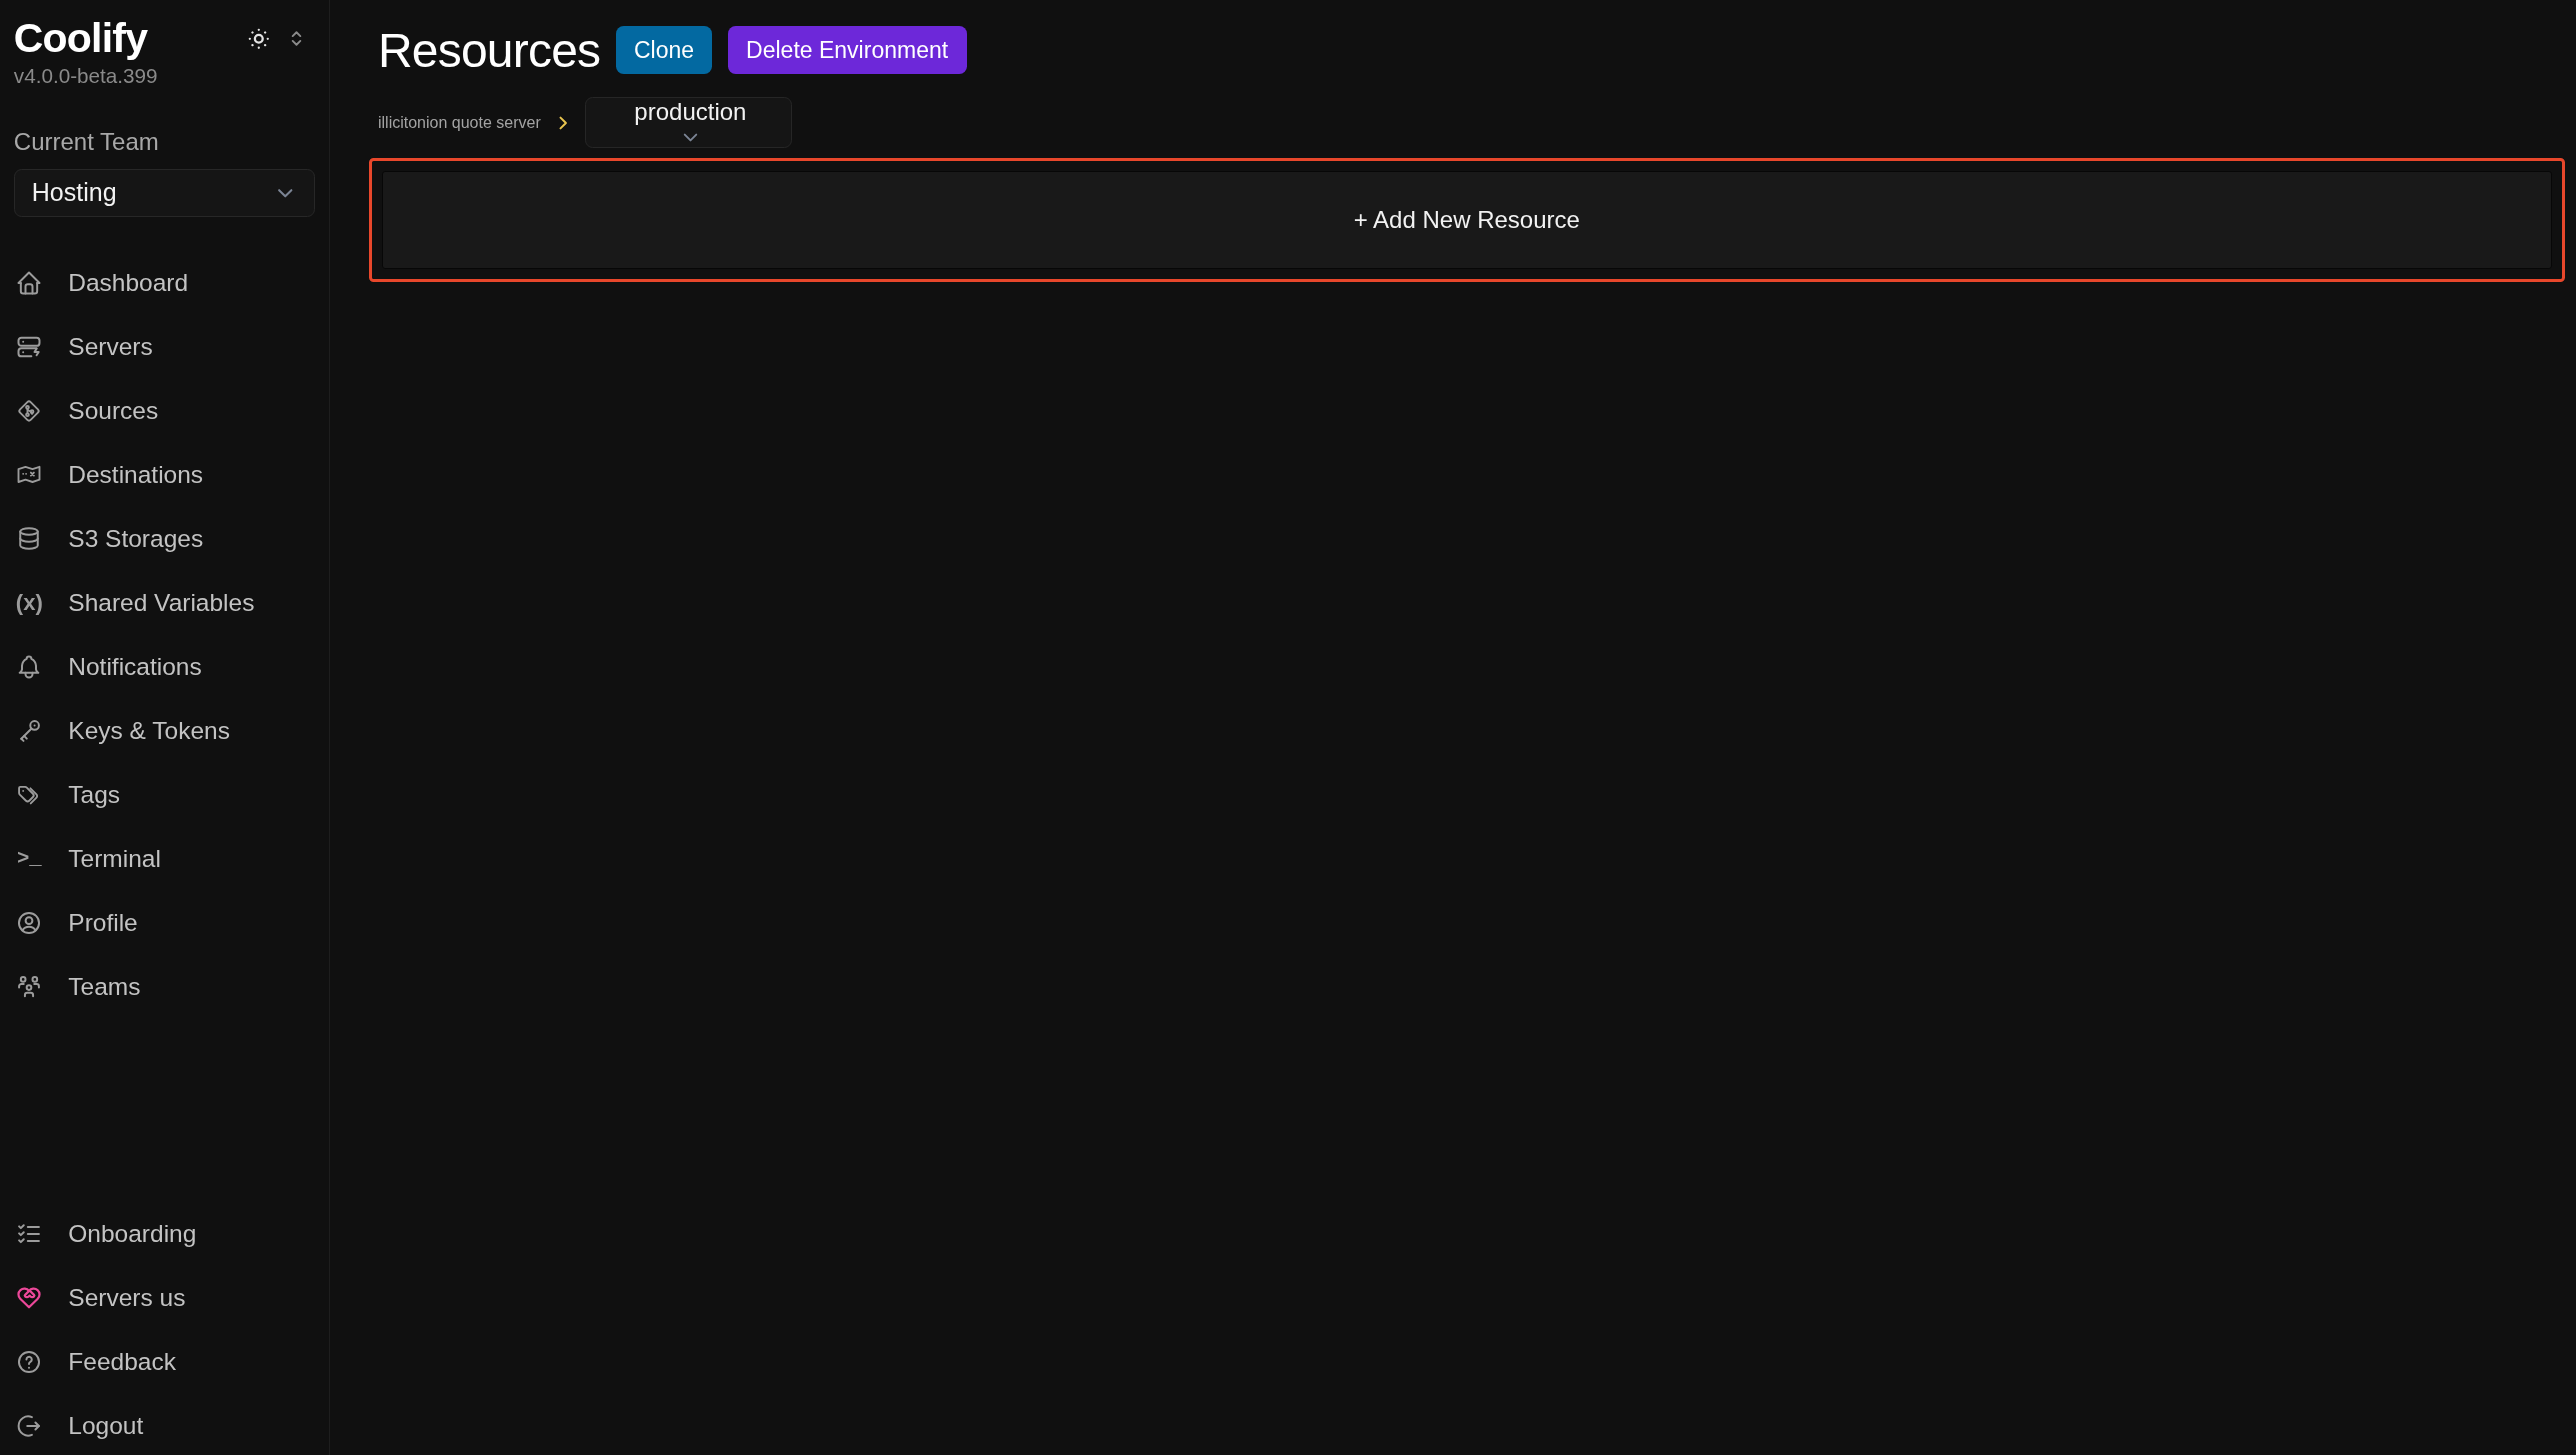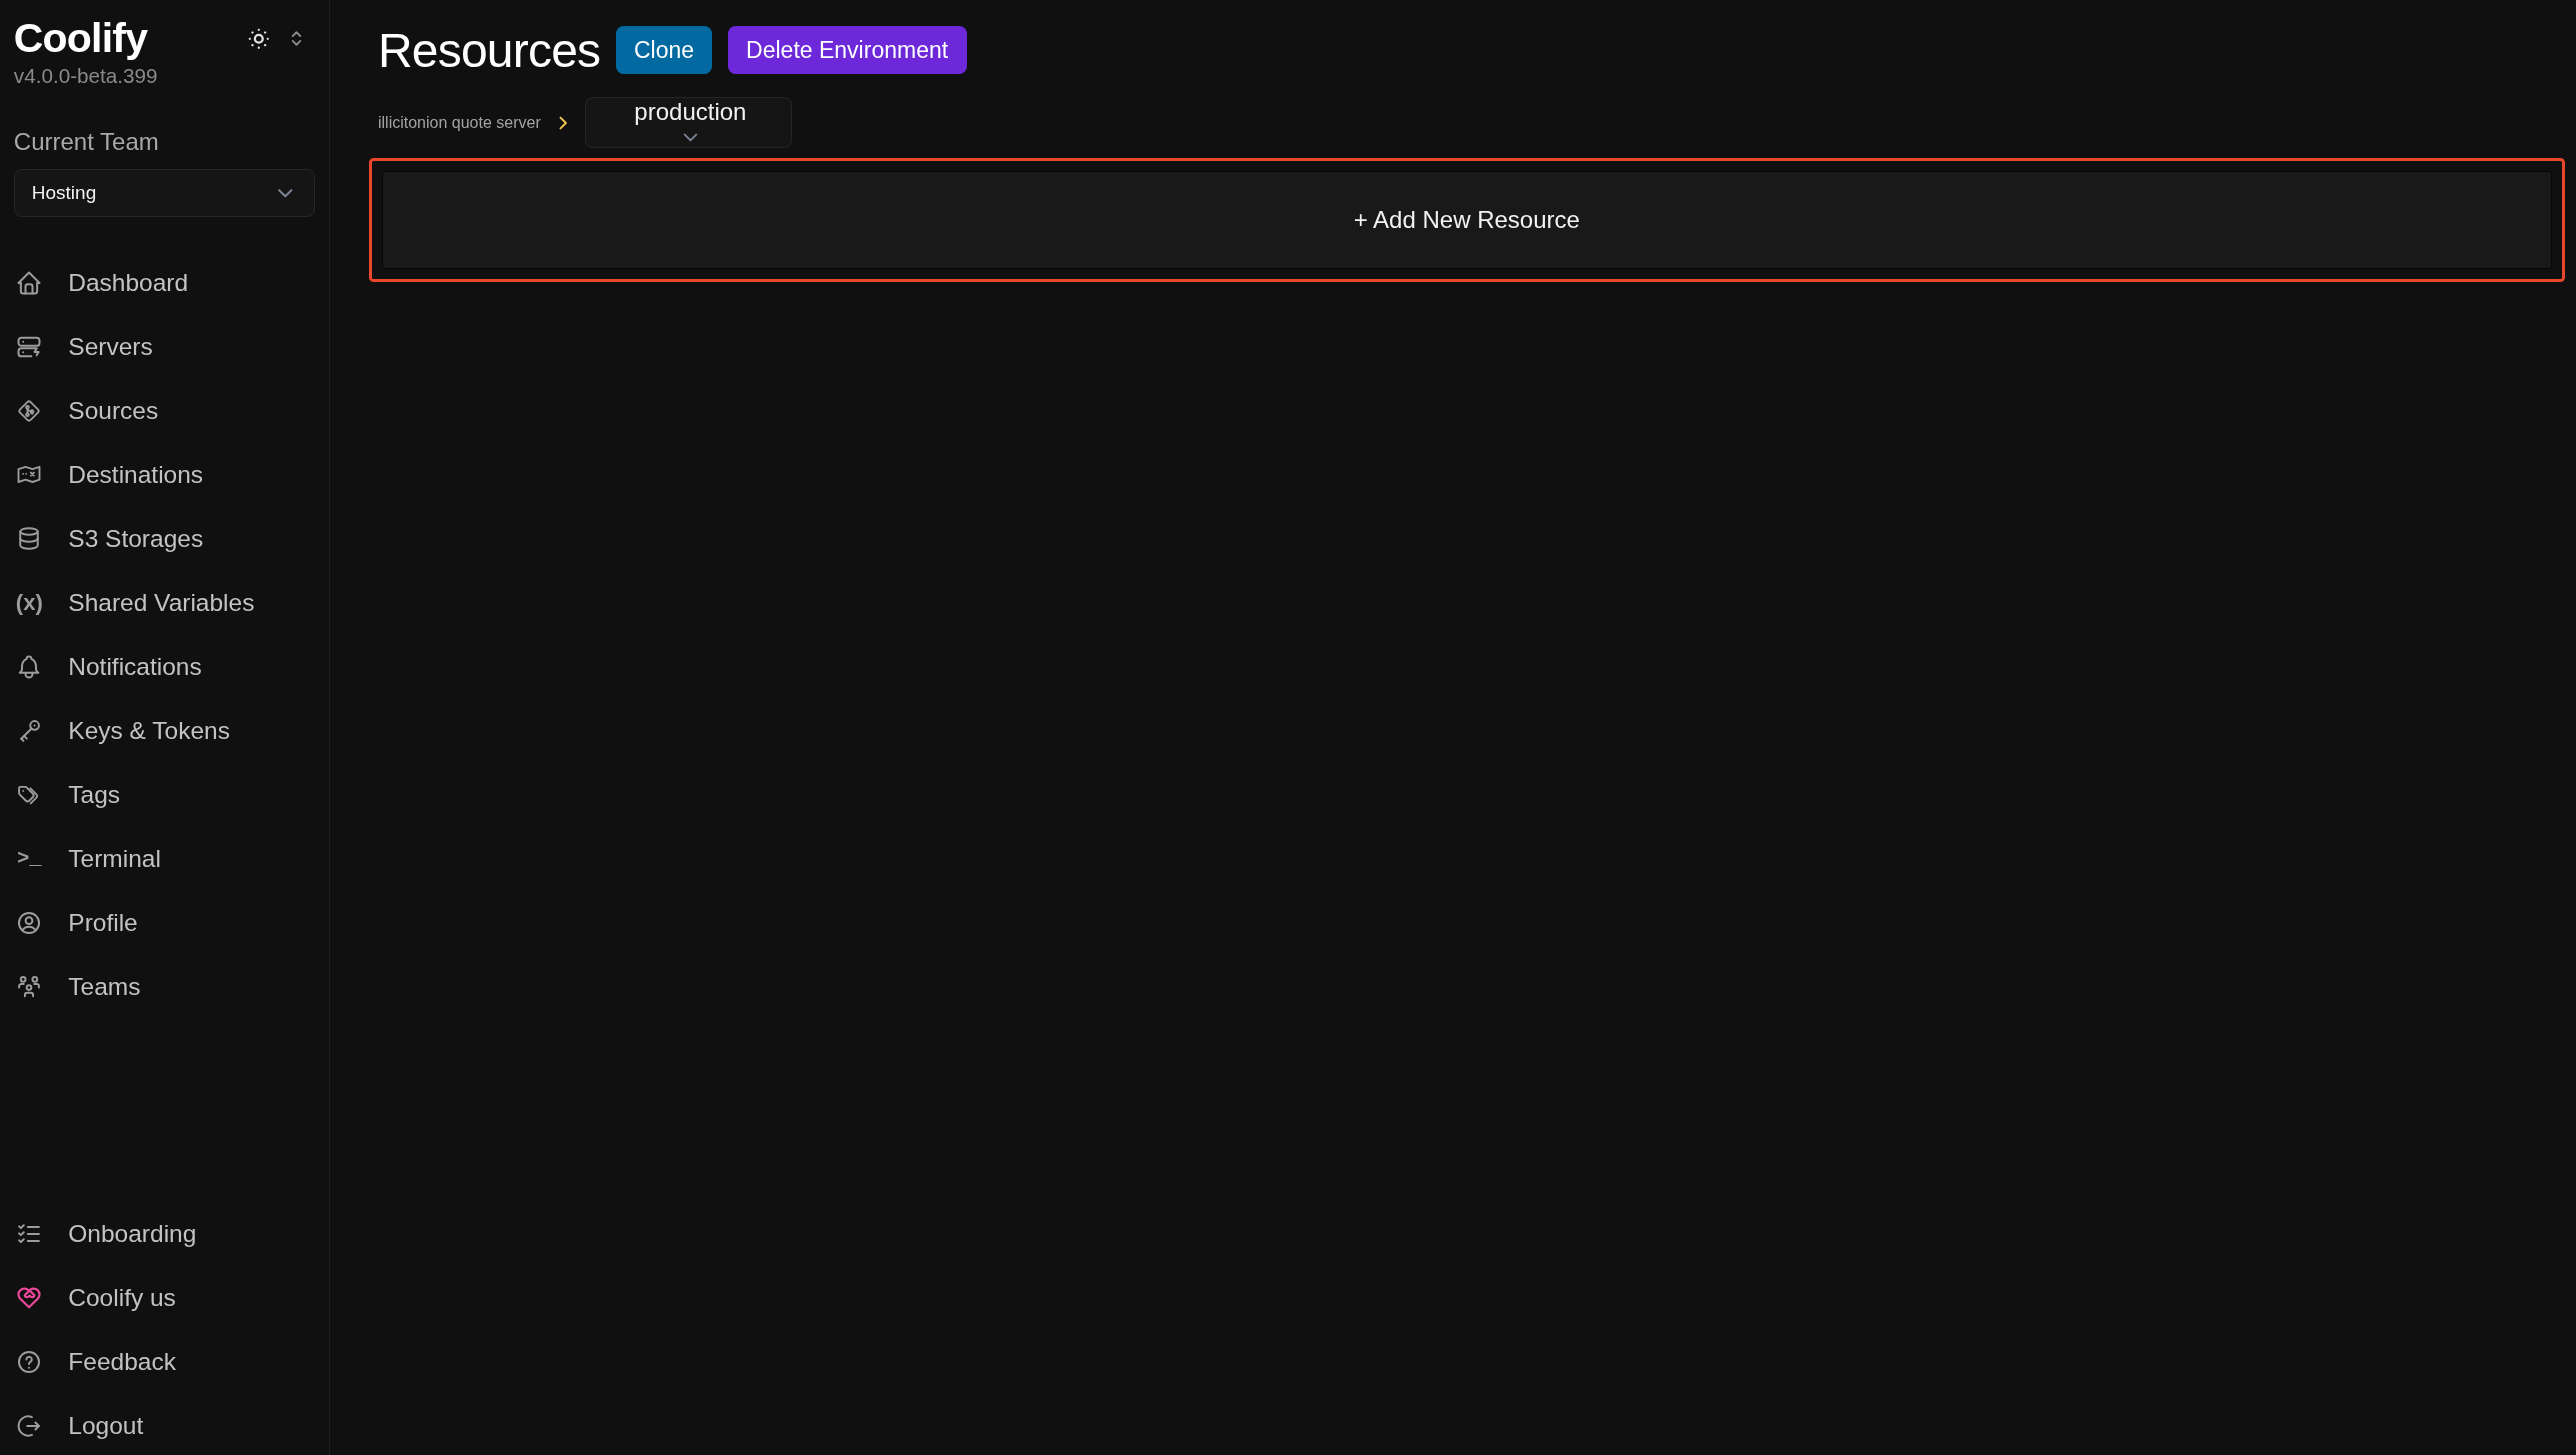--- a/index.html
+++ b/index.html
@@ -35,21 +35,21 @@
 
   .team-label { margin-top: 40px; padding: 0 13.8px; font-size: 24px; color: #a8a8a8; }
   .team-select {
     margin: 12.3px 13.8px 0 13.8px;
     height: 48px;
     background: #151515;
     border: 1.5px solid #272727;
     border-radius: 7.7px;
     display: flex; align-items: center; justify-content: space-between;
     padding: 16px 17px;
-    font-size: 19px; color: #f2f2f2;
+    font-size: 25px; color: #f2f2f2;
     cursor: pointer;
   }
   .team-select .chev { color: #7b8494; }
 
   .nav { margin-top: 41px; display: flex; flex-direction: column; gap: 14px; }
   .nav-item {
     height: 50px;
     margin-right: 13.8px;
     display: flex; align-items: center;
     padding-left: 15.3px; gap: 25px;
@@ -310,21 +310,21 @@
       <span>Onboarding</span>
     </div>
 
     <div class="nav-item">
       <span class="ic ic-pink">
         <svg viewBox="0 0 24 24" fill="none" stroke="currentColor" stroke-width="1.9" stroke-linecap="round" stroke-linejoin="round">
           <path d="M19.5 12.57 12 20l-7.5-7.43A5 5 0 1 1 12 6.01a5 5 0 1 1 7.5 6.56"></path>
           <path d="m12 6-3.3 3.3a1 1 0 0 0 0 1.4 2.12 2.12 0 0 0 3 0l.8-.7.8.7a2.12 2.12 0 0 0 3 0 1 1 0 0 0 0-1.4L13 6"></path>
         </svg>
       </span>
-      <span>Coolify us</span>
+      <span>Servers us</span>
     </div>
 
     <div class="nav-item">
       <span class="ic">
         <svg viewBox="0 0 24 24" fill="none" stroke="currentColor" stroke-width="1.7" stroke-linecap="round" stroke-linejoin="round">
           <circle cx="12" cy="12" r="8.6"></circle>
           <path d="M9.8 9.8a2.3 2.3 0 1 1 3.4 2.1c-.7.4-1.2 1-1.2 1.8"></path>
           <path d="M12 17h.01"></path>
         </svg>
       </span>

